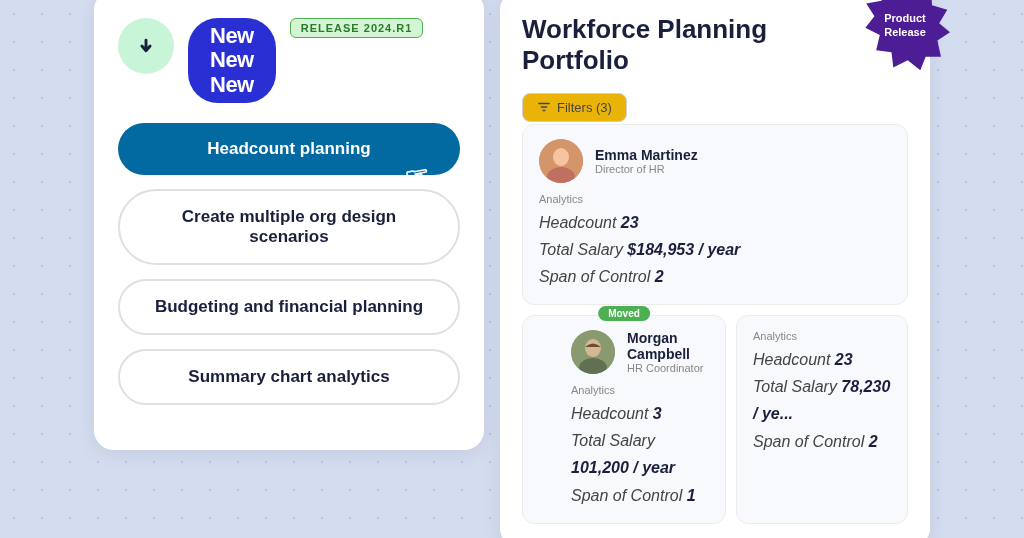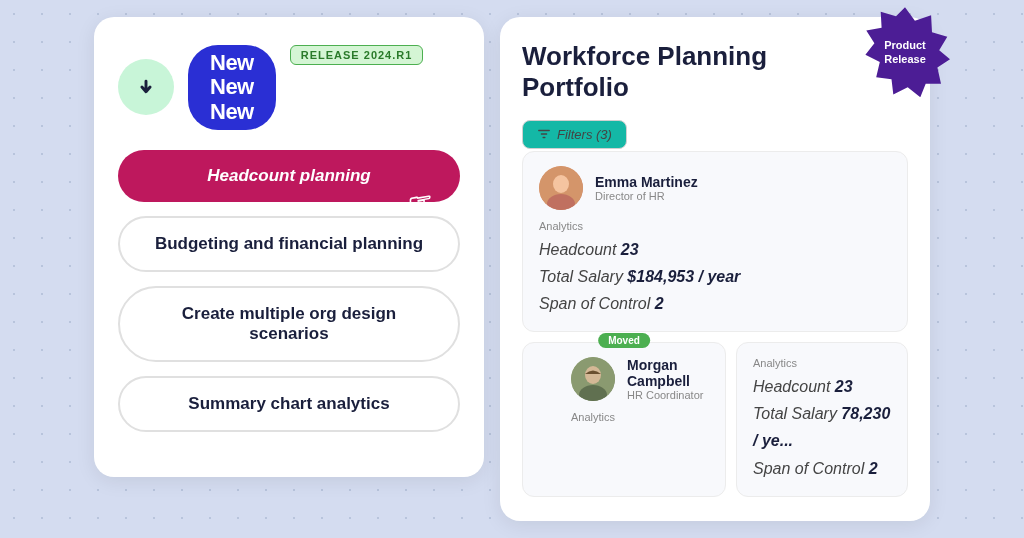--- a/index.html
+++ b/index.html
@@ -42,21 +42,20 @@
       width: 390px;
       min-height: 460px;
       display: flex;
       flex-direction: column;
       gap: 14px;
       box-shadow: 0 4px 20px rgba(0,0,0,0.08);
     }
 
     .left-header {
       display: flex;
-      align-items: center;
       gap: 14px;
       margin-bottom: 6px;
     }
 
     .logo-circle {
       width: 56px;
       height: 56px;
       background: #c8f5d8;
       border-radius: 50%;
       display: flex;
@@ -108,25 +107,24 @@
       border-radius: 50px;
       padding: 16px 24px;
       font-size: 17px;
       font-weight: 600;
       cursor: pointer;
       text-align: center;
       transition: all 0.2s;
     }
 
     .nav-btn-active {
-      background: #be185d;
+      background: #0369a1;
       color: #ffffff;
       border: none;
       position: relative;
-      font-style: italic;
     }
 
     .nav-btn-inactive {
       background: #ffffff;
       color: #1a1f3c;
       border: 2px solid #e0e0e0;
     }
 
     .cursor-icon {
       position: absolute;
@@ -157,24 +155,23 @@
 
     .filter-btn {
       display: inline-flex;
       align-items: center;
       gap: 6px;
       border: 1.5px solid #d0d0d0;
       border-radius: 8px;
       padding: 6px 14px;
       font-size: 13px;
       color: #444;
-      background: #14b8a6;
+      background: #eab308;
       cursor: pointer;
       margin-bottom: 2px;
-      font-style: italic;
     }
 
     
     .workforce-grid {
       display: flex;
       flex-direction: column;
       gap: 10px;
     }
 
     .person-card {
@@ -312,25 +309,25 @@
       </div>
       <div class="release-badge">RELEASE 2024.R1</div>
     </div>
 
     <div class="nav-btn nav-btn-active" style="position:relative;">
       <span>Headcount planning</span>
       <span class="cursor-icon">☞</span>
     </div>
 
     <div class="nav-btn nav-btn-inactive">
+      <span>Create multiple org design scenarios</span>
+    </div>
+
+    <div class="nav-btn nav-btn-inactive">
       <span>Budgeting and financial planning</span>
-    </div>
-
-    <div class="nav-btn nav-btn-inactive">
-      <span>Create multiple org design scenarios</span>
     </div>
 
     <div class="nav-btn nav-btn-inactive">
       <span>Summary chart analytics</span>
     </div>
   </div>
 
   <div class="right-card">
 
     <div class="header-row-release">
@@ -386,20 +383,25 @@
                 <ellipse cx="22" cy="38" rx="14" ry="10" fill="#607050"></ellipse>
                 <path d="M14 17 Q22 10 30 17" fill="#6a5030"></path>
               </svg>
             </div>
             <div>
               <div class="person-info-name">Morgan Campbell</div>
               <div class="person-info-title">HR Coordinator</div>
             </div>
           </div>
           <div class="analytics-section">Analytics</div>
+          <div class="analytics-detail">
+            Headcount <strong>3</strong><br>
+            Total Salary <strong>101,200 / year</strong><br>
+            Span of Control <strong>1</strong>
+          </div>
         </div>
 
         <div class="person-card person-card-half">
           <div class="analytics-section">Analytics</div>
           <div class="analytics-detail">
             Headcount <strong>23</strong><br>
             Total Salary <strong>78,230 / ye...</strong><br>
             Span of Control <strong>2</strong>
           </div>
         </div>

